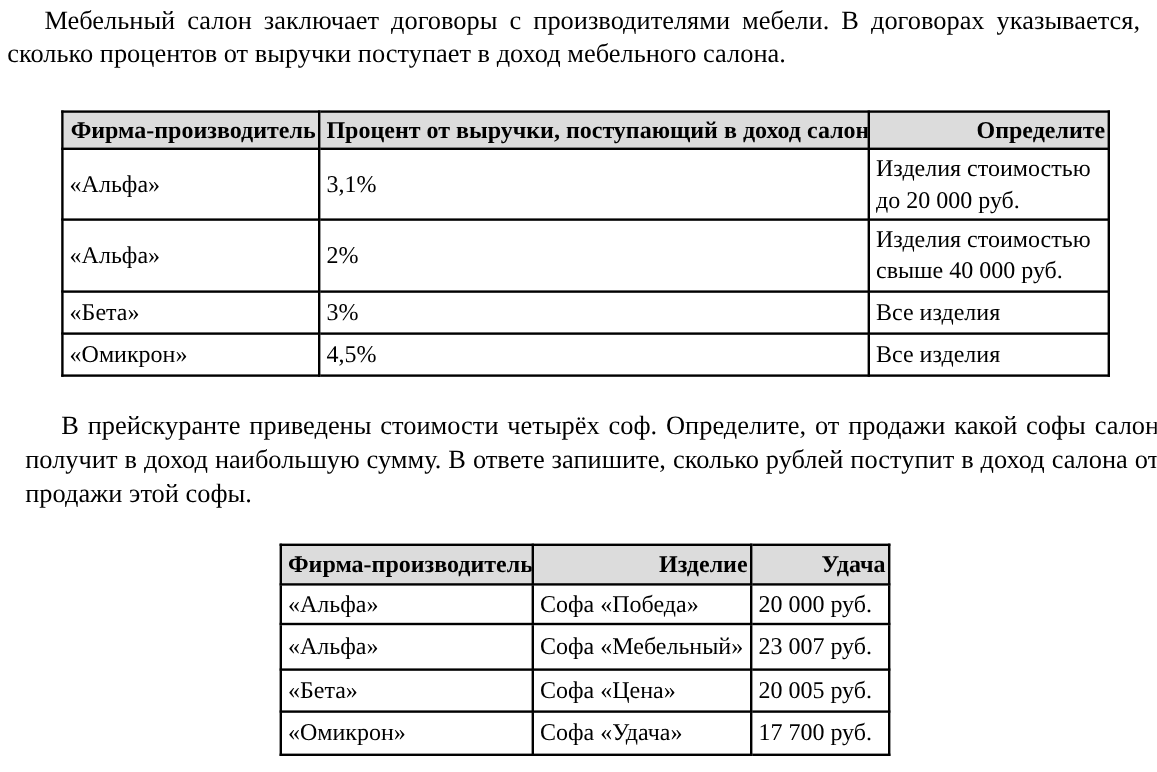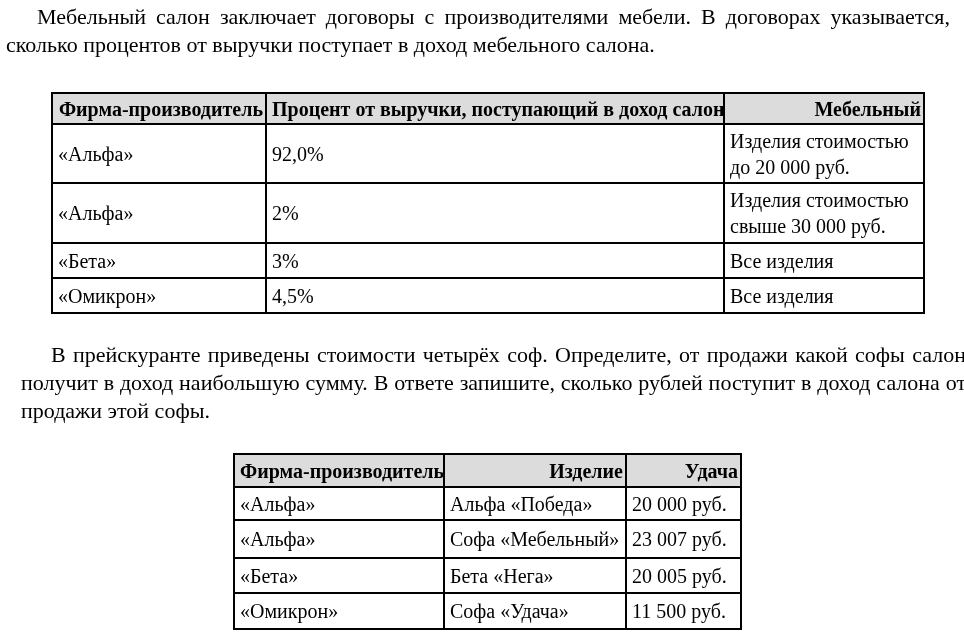--- a/index.html
+++ b/index.html
@@ -74,33 +74,33 @@
   <table id="contracts">
     <colgroup>
       <col style="width:214px">
       <col style="width:458px">
       <col style="width:200px">
     </colgroup>
     <thead>
       <tr>
         <th>Фирма-производитель</th>
         <th>Процент от выручки, поступающий в доход салона</th>
-        <th>Мебельный</th>
+        <th>Определите</th>
       </tr>
     </thead>
     <tbody>
       <tr>
         <td>«Альфа»</td>
-        <td>92,0%</td>
+        <td>3,1%</td>
         <td>Изделия стоимостью до 20 000 руб.</td>
       </tr>
       <tr>
         <td>«Альфа»</td>
         <td>2%</td>
-        <td>Изделия стоимостью свыше 30 000 руб.</td>
+        <td>Изделия стоимостью свыше 40 000 руб.</td>
       </tr>
       <tr>
         <td>«Бета»</td>
         <td>3%</td>
         <td>Все изделия</td>
       </tr>
       <tr>
         <td>«Омикрон»</td>
         <td>4,5%</td>
         <td>Все изделия</td>
@@ -119,34 +119,34 @@
     <thead>
       <tr>
         <th>Фирма-производитель</th>
         <th>Изделие</th>
         <th>Удача</th>
       </tr>
     </thead>
     <tbody>
       <tr>
         <td>«Альфа»</td>
-        <td>Альфа «Победа»</td>
+        <td>Софа «Победа»</td>
         <td>20 000 руб.</td>
       </tr>
       <tr>
         <td>«Альфа»</td>
         <td>Софа «Мебельный»</td>
         <td>23 007 руб.</td>
       </tr>
       <tr>
         <td>«Бета»</td>
-        <td>Бета «Нега»</td>
+        <td>Софа «Цена»</td>
         <td>20 005 руб.</td>
       </tr>
       <tr>
         <td>«Омикрон»</td>
         <td>Софа «Удача»</td>
-        <td>11 500 руб.</td>
+        <td>17 700 руб.</td>
       </tr>
     </tbody>
   </table>
 
 </div>
 
 </body></html>

